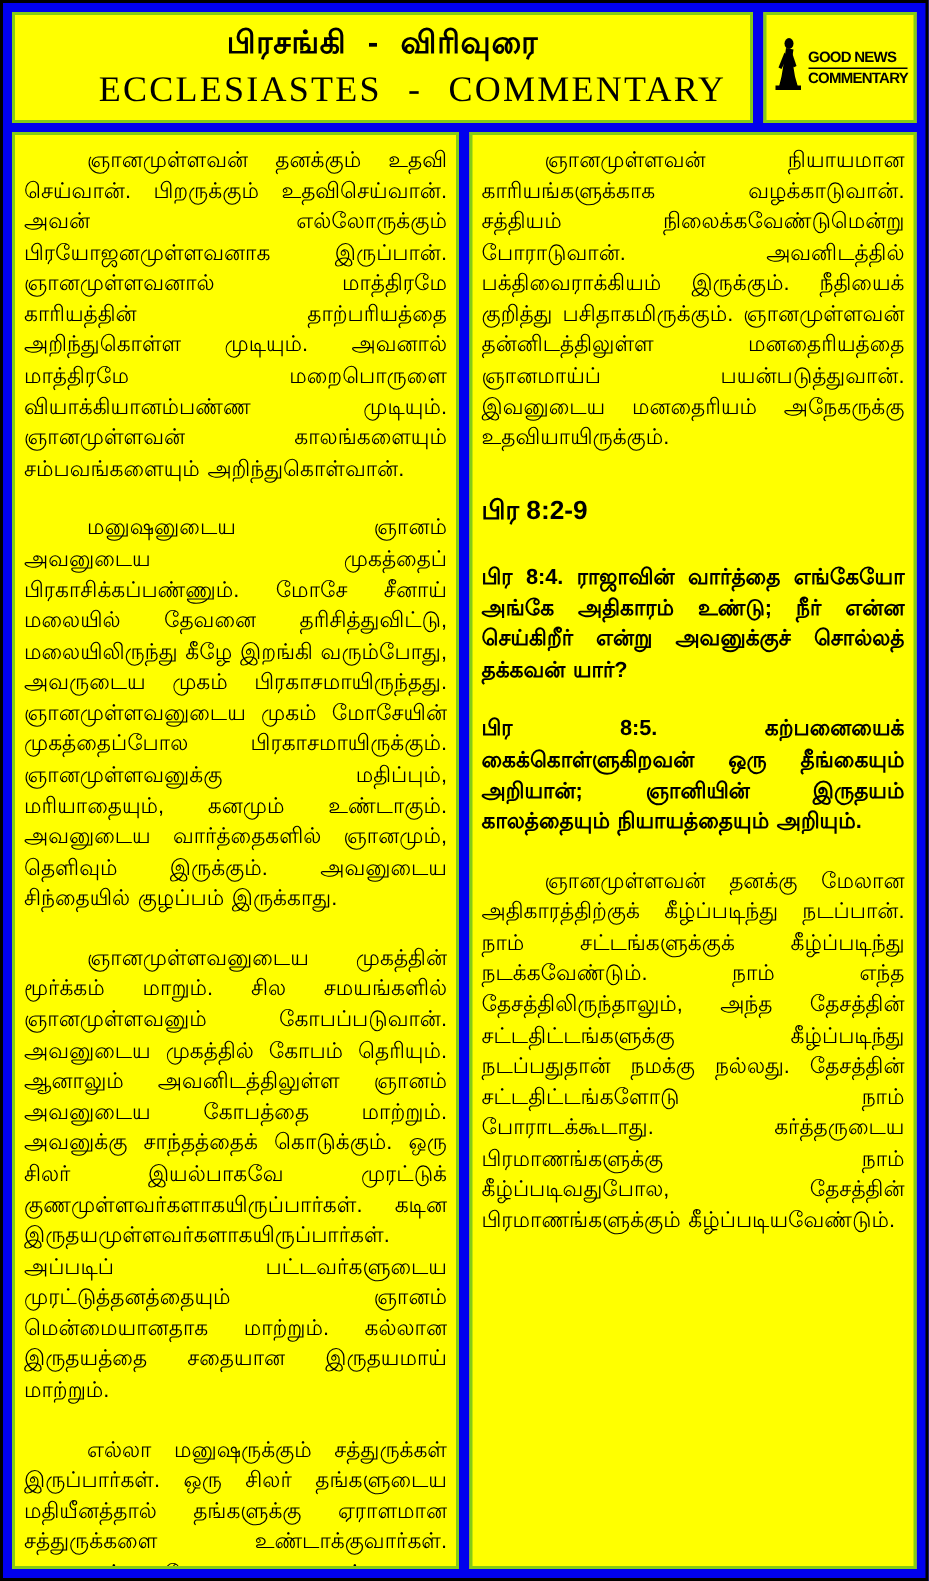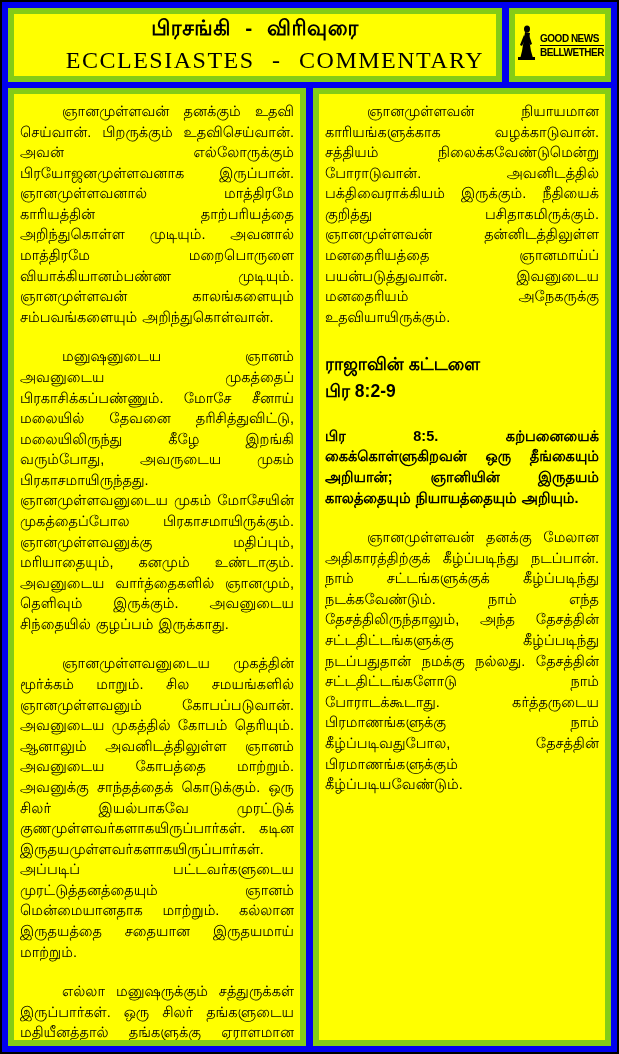--- a/index.html
+++ b/index.html
@@ -9,21 +9,21 @@
     box-sizing: border-box;
     background: #0101ee;
     border: 2px solid #000000;
     padding: 6px;
     display: flex; flex-direction: column; gap: 6px;
     font-family: "Liberation Sans", sans-serif;
     color: #000000;
   }
   .panel {
     background: #ffff00;
-    border: 6px solid #84cc16;
+    border: 2px solid #84cc16;
     box-sizing: border-box;
   }
   
   .header { display: flex; gap: 7px; height: 74px; flex: none; }
   .logo-box {
     width: 102px; flex: none;
     display: flex; align-items: center; justify-content: center; gap: 4px;
     padding: 2px;
   }
   .logo-text { display: flex; flex-direction: column; }
@@ -90,43 +90,43 @@
             <ellipse cx="11" cy="4" rx="3" ry="3.6"></ellipse>
             <path d="M9 7 L14 8 L13 14 L15 26 L17 33 L4 34 L6 26 L8 14 Z"></path>
             <path d="M8 10 L4 20 L6 21 L10 13 Z"></path>
             <path d="M13 10 L16 19 L14 20 L11 13 Z"></path>
             <rect x="2" y="32" width="17" height="3"></rect>
           </g>
         </svg>
       </span>
       <span class="logo-text">
         <span class="logo-line1">GOOD NEWS</span>
-        <span class="logo-line2">BELLWETHER</span>
+        <span class="logo-line2">COMMENTARY</span>
       </span>
     </div>
 
   </div>
 
   <div class="body">
 
     <div class="panel column">
       <p>ஞானமுள்ளவன் தனக்கும் உதவி செய்வான். பிறருக்கும் உதவிசெய்வான். அவன் எல்லோருக்கும் பிரயோஜனமுள்ளவனாக இருப்பான். ஞானமுள்ளவனால் மாத்திரமே காரியத்தின் தாற்பரியத்தை அறிந்துகொள்ள முடியும். அவனால் மாத்திரமே மறைபொருளை வியாக்கியானம்பண்ண முடியும். ஞானமுள்ளவன் காலங்களையும் சம்பவங்களையும் அறிந்துகொள்வான்.</p>
       <p>மனுஷனுடைய ஞானம் அவனுடைய முகத்தைப் பிரகாசிக்கப்பண்ணும். மோசே சீனாய் மலையில் தேவனை தரிசித்துவிட்டு, மலையிலிருந்து கீழே இறங்கி வரும்போது, அவருடைய முகம் பிரகாசமாயிருந்தது. ஞானமுள்ளவனுடைய முகம் மோசேயின் முகத்தைப்போல பிரகாசமாயிருக்கும். ஞானமுள்ளவனுக்கு மதிப்பும், மரியாதையும், கனமும் உண்டாகும். அவனுடைய வார்த்தைகளில் ஞானமும், தெளிவும் இருக்கும். அவனுடைய சிந்தையில் குழப்பம் இருக்காது.</p>
       <p>ஞானமுள்ளவனுடைய முகத்தின் மூர்க்கம் மாறும். சில சமயங்களில் ஞானமுள்ளவனும் கோபப்படுவான். அவனுடைய முகத்தில் கோபம் தெரியும். ஆனாலும் அவனிடத்திலுள்ள ஞானம் அவனுடைய கோபத்தை மாற்றும். அவனுக்கு சாந்தத்தைக் கொடுக்கும். ஒரு சிலர் இயல்பாகவே முரட்டுக் குணமுள்ளவர்களாகயிருப்பார்கள். கடின இருதயமுள்ளவர்களாகயிருப்பார்கள். அப்படிப் பட்டவர்களுடைய முரட்டுத்தனத்தையும் ஞானம் மென்மையானதாக மாற்றும். கல்லான இருதயத்தை சதையான இருதயமாய் மாற்றும்.</p>
       <p>எல்லா மனுஷருக்கும் சத்துருக்கள் இருப்பார்கள். ஒரு சிலர் தங்களுடைய மதியீனத்தால் தங்களுக்கு ஏராளமான சத்துருக்களை உண்டாக்குவார்கள். ஞானமுள்ளவனோ தன்னுடைய சத்துருக்களின் எண்ணிக்கையை குறைப்பான். அவனிடத்திலுள்ள ஞானம் அவனுடைய சத்துருக்களிடமிருந்து அவனைப் பாதுகாக்கும். ஞானமுள்ளவன் சத்துருக்களுக்குப் பயப்படமாட்டான். அவனுடைய முகத்தில் தெளிவும் தைரியமும், பிரகாசமும் இருக்கும். ஞானத்தினால் அவனுடைய முகத்தின் தைரியம் இரட்டிப்பான கிருபை பெறும்.</p>
     </div>
 
     <div class="panel column">
       <p>ஞானமுள்ளவன் நியாயமான காரியங்களுக்காக வழக்காடுவான். சத்தியம் நிலைக்கவேண்டுமென்று போராடுவான். அவனிடத்தில் பக்திவைராக்கியம் இருக்கும். நீதியைக் குறித்து பசிதாகமிருக்கும். ஞானமுள்ளவன் தன்னிடத்திலுள்ள மனதைரியத்தை ஞானமாய்ப் பயன்படுத்துவான். இவனுடைய மனதைரியம் அநேகருக்கு உதவியாயிருக்கும்.</p>
 
       <div class="heading-block">
-        <div class="section-heading">ராஜாவின் கட்டளை</div>
         <div class="section-reference">பிர 8:2-9</div>
       </div>
 
+      <p class="verse">பிர 8:4. ராஜாவின் வார்த்தை எங்கேயோ அங்கே அதிகாரம் உண்டு; நீர் என்ன செய்கிறீர் என்று அவனுக்குச் சொல்லத் தக்கவன் யார்?</p>
       <p class="verse">பிர 8:5. கற்பனையைக் கைக்கொள்ளுகிறவன் ஒரு தீங்கையும் அறியான்; ஞானியின் இருதயம் காலத்தையும் நியாயத்தையும் அறியும்.</p>
 
       <p>ஞானமுள்ளவன் தனக்கு மேலான அதிகாரத்திற்குக் கீழ்ப்படிந்து நடப்பான். நாம் சட்டங்களுக்குக் கீழ்ப்படிந்து நடக்கவேண்டும். நாம் எந்த தேசத்திலிருந்தாலும், அந்த தேசத்தின் சட்டதிட்டங்களுக்கு கீழ்ப்படிந்து நடப்பதுதான் நமக்கு நல்லது. தேசத்தின் சட்டதிட்டங்களோடு நாம் போராடக்கூடாது. கர்த்தருடைய பிரமாணங்களுக்கு நாம் கீழ்ப்படிவதுபோல, தேசத்தின் பிரமாணங்களுக்கும் கீழ்ப்படியவேண்டும்.</p>
     </div>
 
   </div>
 
 </div>
 
 </body></html>

